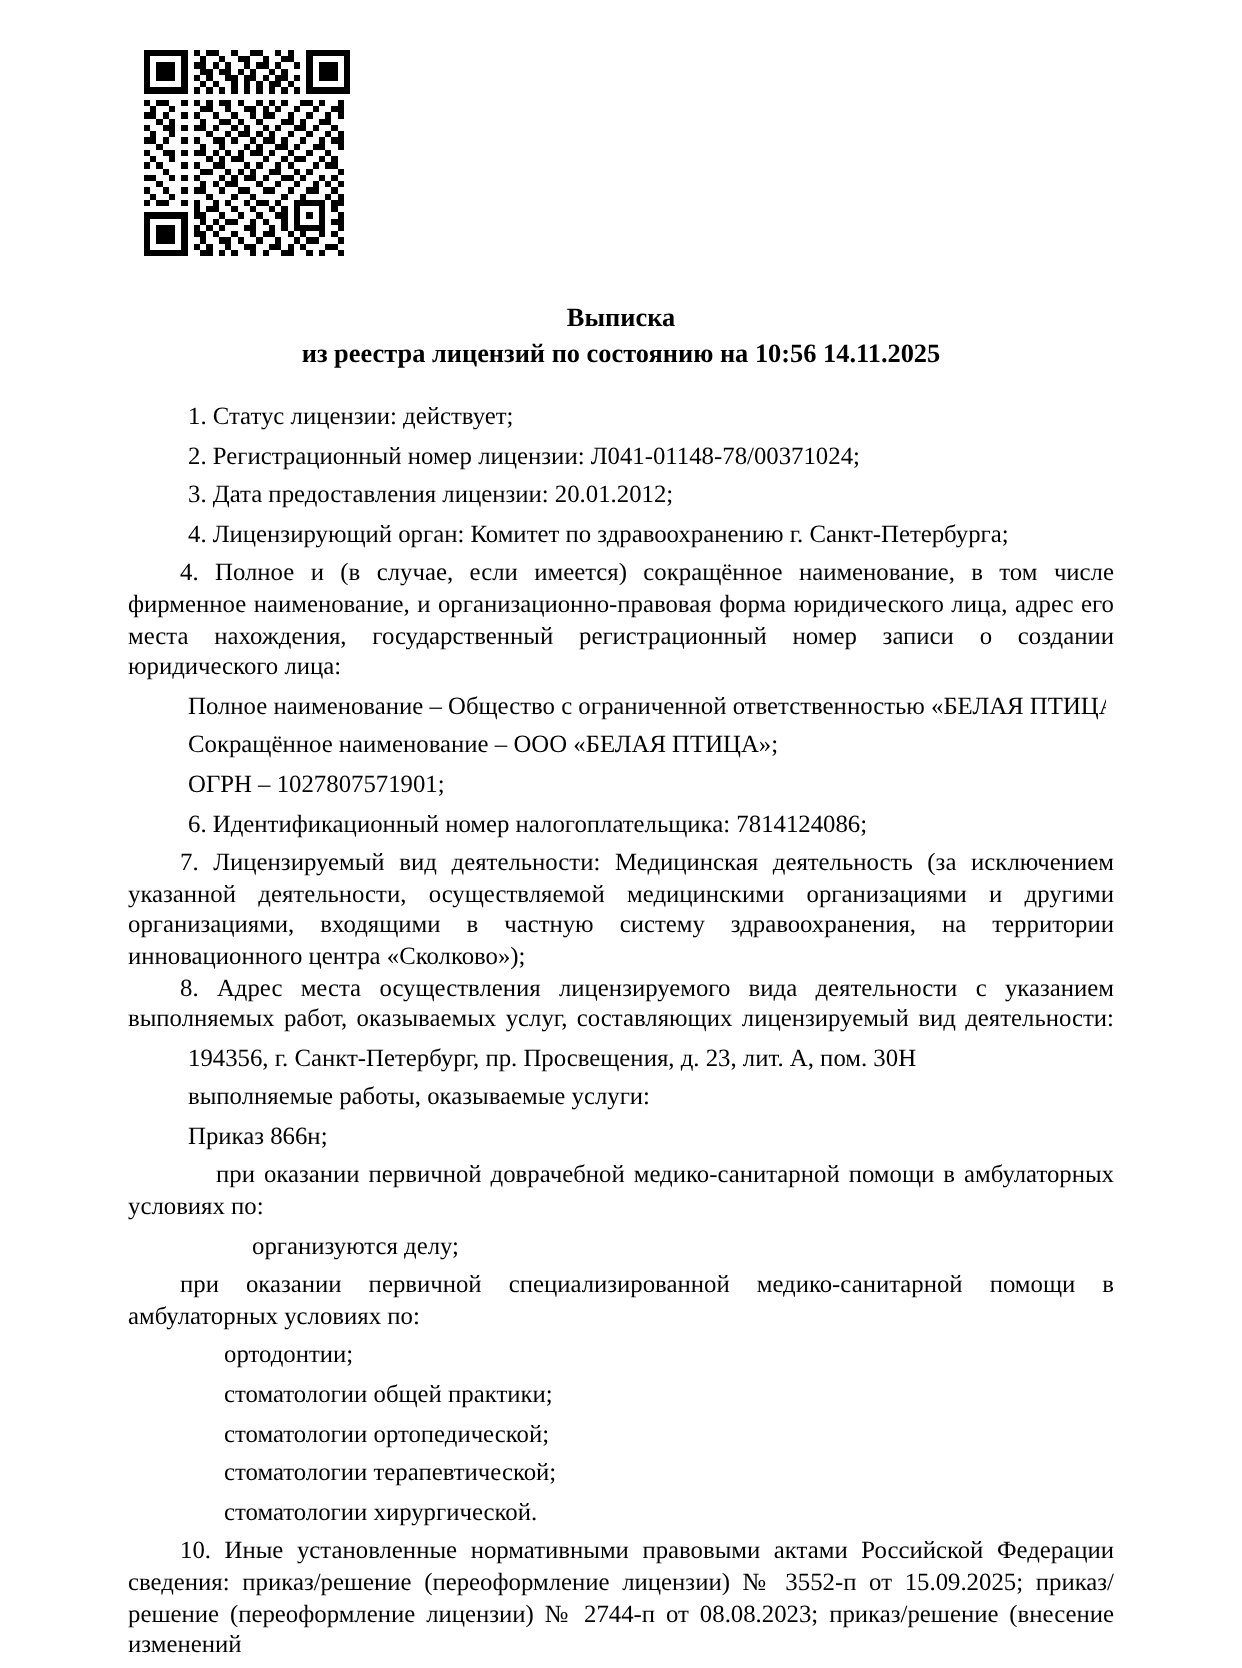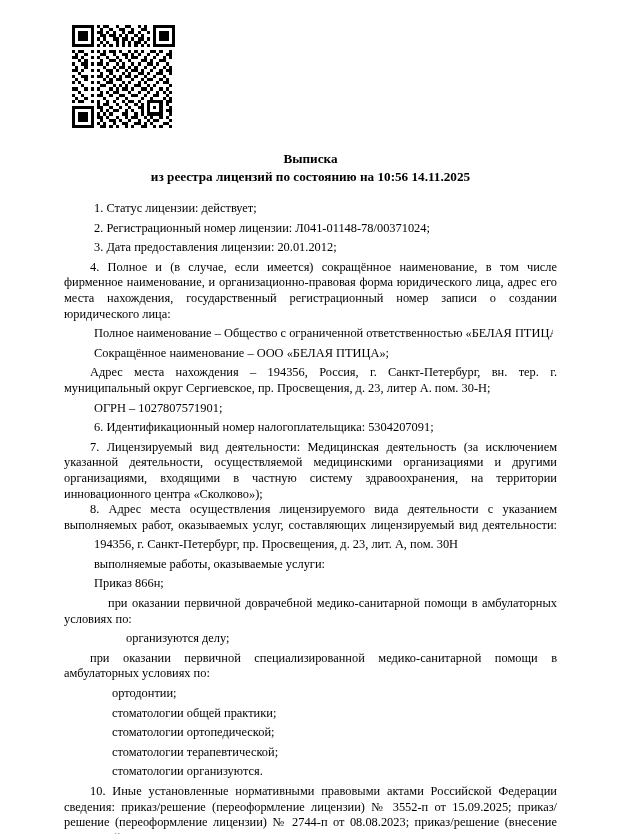--- a/index.html
+++ b/index.html
@@ -415,43 +415,43 @@
   <div class="doc-title">
     <span class="tline">Выписка</span>
     <span class="tline">из реестра лицензий по состоянию на 10:56 14.11.2025</span>
   </div>
 
   <div class="body-block">
 
     <p class="line lv1">1. Статус лицензии: действует;</p>
     <p class="line lv1">2. Регистрационный номер лицензии: Л041-01148-78/00371024;</p>
     <p class="line lv1">3. Дата предоставления лицензии: 20.01.2012;</p>
+    <p class="line lv1">4. Лицензирующий орган: Комитет по здравоохранению г. Санкт-Петербурга;</p>
 
     <p class="p ind">4. Полное и (в случае, если имеется) сокращённое наименование, в том числе фирменное наименование, и организационно-правовая форма юридического лица, адрес его места нахождения, государственный регистрационный номер записи о создании юридического лица:</p>
     <p class="line lv1">Полное наименование – Общество с ограниченной ответственностью «БЕЛАЯ ПТИЦА»;</p>
     <p class="line lv1">Сокращённое наименование – ООО «БЕЛАЯ ПТИЦА»;</p>
-    <p class="p ind">Адрес места нахождения – 194356, Россия, г. Санкт-Петербург, вн. тер. г. муниципальный округ Сергиевское, пр. Просвещения, д. 23, литер А. пом. 30-Н;</p>
     <p class="line lv1">ОГРН – 1027807571901;</p>
 
-    <p class="line lv1">6. Идентификационный номер налогоплательщика: 5304207091;</p>
+    <p class="line lv1">6. Идентификационный номер налогоплательщика: 7814124086;</p>
 
     <p class="p ind">7. Лицензируемый вид деятельности: Медицинская деятельность (за исключением указанной деятельности, осуществляемой медицинскими организациями и другими организациями, входящими в частную систему здравоохранения, на территории инновационного центра «Сколково»);</p>
 
     <p class="p ind stretch">8. Адрес места осуществления лицензируемого вида деятельности с указанием выполняемых работ, оказываемых услуг, составляющих лицензируемый вид деятельности:</p>
     <p class="line lv1">194356, г. Санкт-Петербург, пр. Просвещения, д. 23, лит. А, пом. 30Н</p>
     <p class="line lv1">выполняемые работы, оказываемые услуги:</p>
     <p class="line lv1">Приказ 866н;</p>
 
     <p class="p ind2">при оказании первичной доврачебной медико-санитарной помощи в амбулаторных условиях по:</p>
     <p class="line lv3">организуются делу;</p>
     <p class="p ind">при оказании первичной специализированной медико-санитарной помощи в амбулаторных условиях по:</p>
     <p class="line lv2">ортодонтии;</p>
     <p class="line lv2">стоматологии общей практики;</p>
     <p class="line lv2">стоматологии ортопедической;</p>
     <p class="line lv2">стоматологии терапевтической;</p>
-    <p class="line lv2">стоматологии организуются.</p>
+    <p class="line lv2">стоматологии хирургической.</p>
 
 
     <p class="p ind stretch">10. Иные установленные нормативными правовыми актами Российской Федерации сведения: приказ/решение (переоформление лицензии) № 3552-п от 15.09.2025; приказ/решение (переоформление лицензии) № 2744-п от 08.08.2023; приказ/решение (внесение изменений</p>
 
   </div>
 
 </div>
 
 </body></html>

